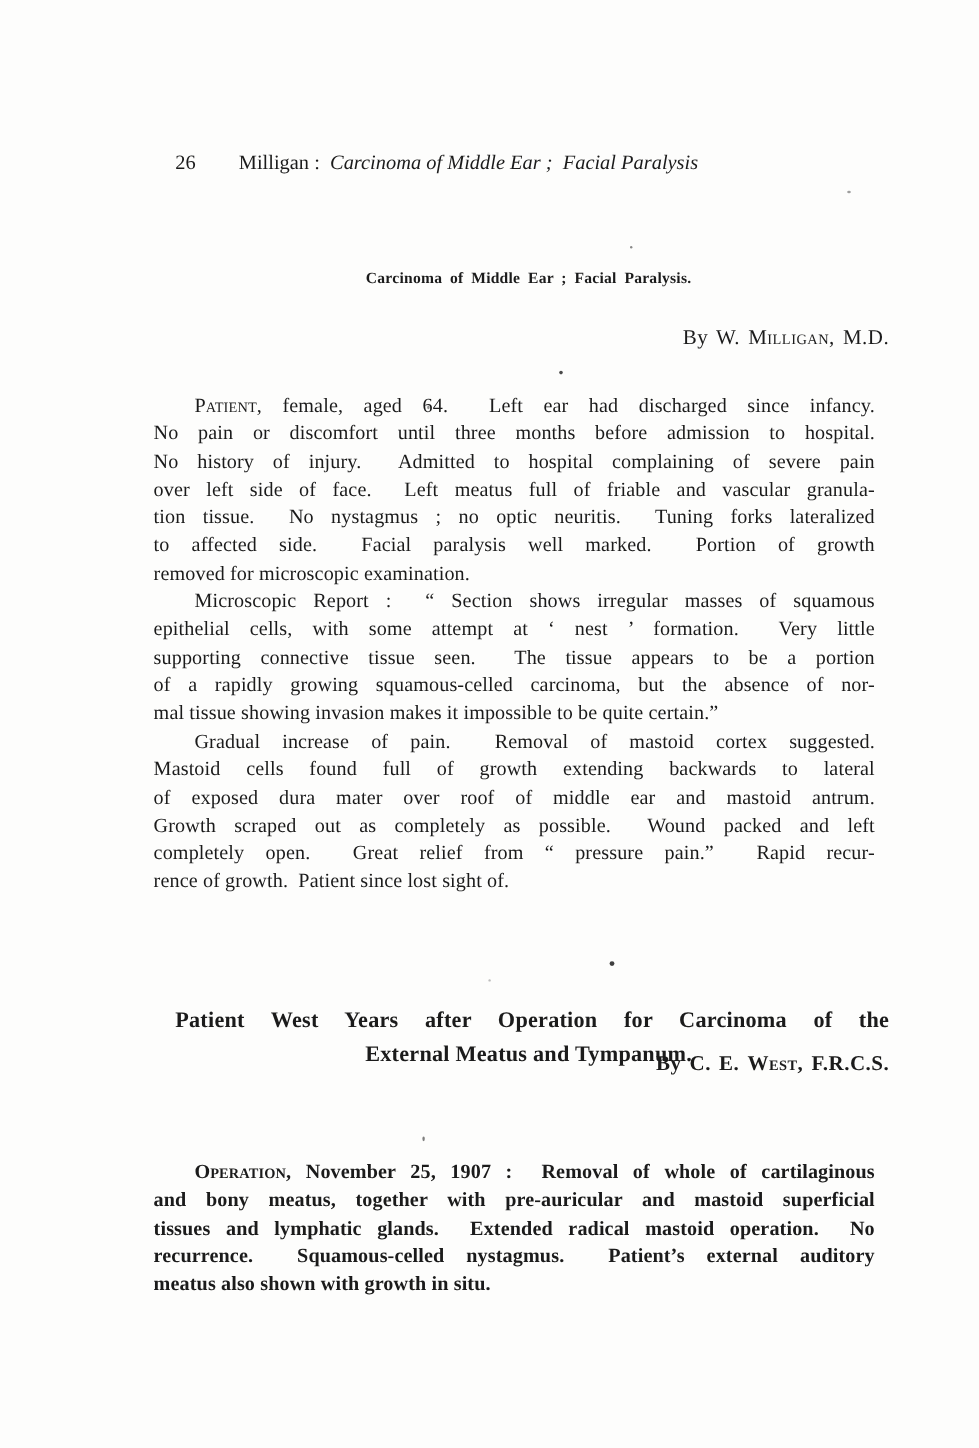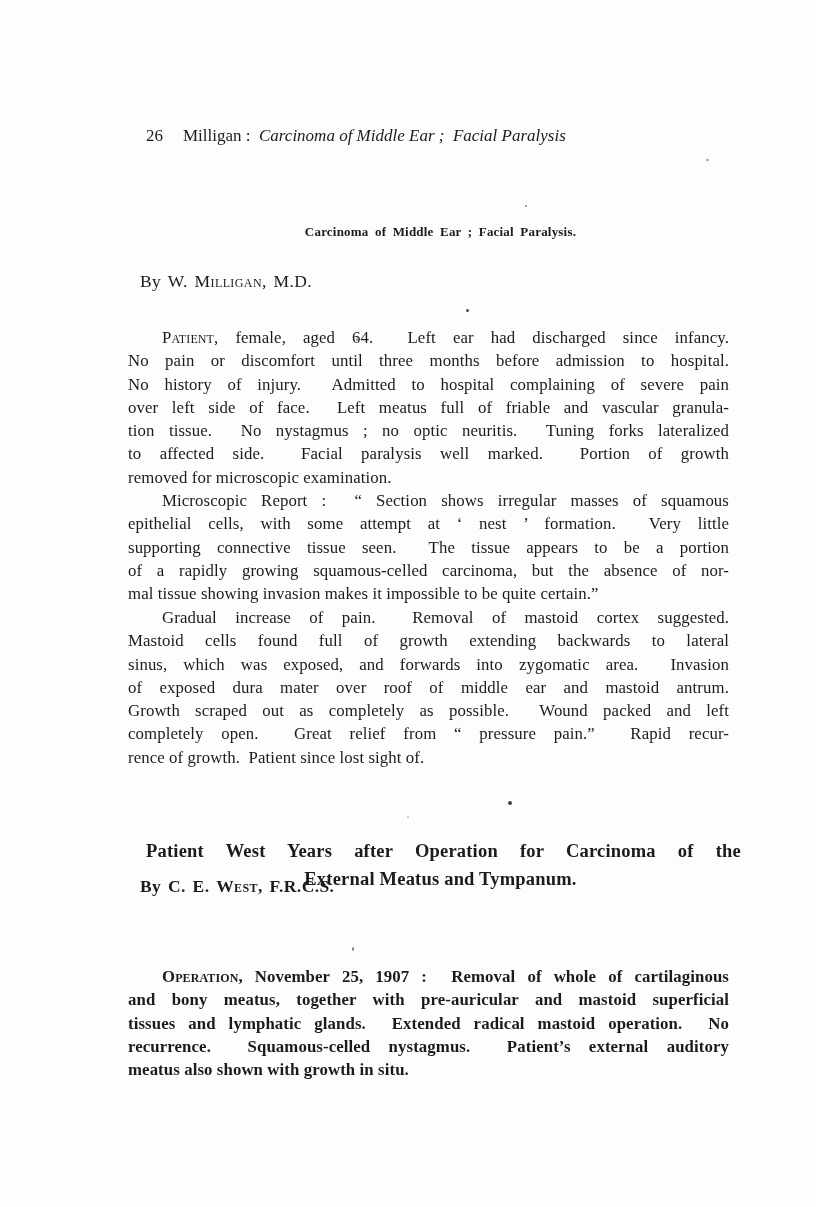--- a/index.html
+++ b/index.html
@@ -12,30 +12,30 @@
     overflow:hidden;
   }
   .abs{position:absolute;}
   
   .running-head{
     top:124px;left:146px;width:596px;
     font-size:17px;line-height:24px;
     white-space:pre-wrap;
     display:flex;
   }
-  .page-num{margin-right:20px;}
+  .page-num{margin-right:36px;}
   .rh-italic{font-style:italic;}
   
   .a-title{
     top:219px;left:140px;width:601px;
     text-align:center;font-weight:700;font-size:13px;line-height:25px;
     letter-spacing:.2px;word-spacing:3px;
   }
   .byline{
-    left:140px;width:601px;text-align:left;
+    left:140px;width:601px;text-align:right;
     font-size:17.5px;letter-spacing:.4px;word-spacing:2px;
   }
   .byline1{top:271px;}
   .byline2{top:876px;font-weight:bold;}
   .sc{font-variant:small-caps;}
   
   .para{left:128px;width:601px;font-size:16.8px;}
   .tline{
     line-height:23.3px;
     text-align:justify;text-align-last:justify;
@@ -90,21 +90,20 @@
       <div class="tline first">Microscopic Report :  “ Section shows irregular masses of squamous</div>
       <div class="tline">epithelial cells, with some attempt at ‘ nest ’ formation.  Very little</div>
       <div class="tline">supporting connective tissue seen.  The tissue appears to be a portion</div>
       <div class="tline">of a rapidly growing squamous-celled carcinoma, but the absence of nor-</div>
       <div class="tline last">mal tissue showing invasion makes it impossible to be quite certain.”</div>
     </div>
 
   <div id="para-3" class="abs para indent">
       <div class="tline first">Gradual increase of pain.  Removal of mastoid cortex suggested.</div>
       <div class="tline">Mastoid cells found full of growth extending backwards to lateral</div>
-      <div class="tline">sinus, which was exposed, and forwards into zygomatic area.  Invasion</div>
       <div class="tline">of exposed dura mater over roof of middle ear and mastoid antrum.</div>
       <div class="tline">Growth scraped out as completely as possible.  Wound packed and left</div>
       <div class="tline">completely open.  Great relief from “ pressure pain.”  Rapid recur-</div>
       <div class="tline last">rence of growth.  Patient since lost sight of.</div>
     </div>
 
   <div class="abs heading2">
       <div class="tline first">Patient West Years after Operation for Carcinoma of the</div>
       <div class="tline last">External Meatus and Tympanum.</div>
     </div>

